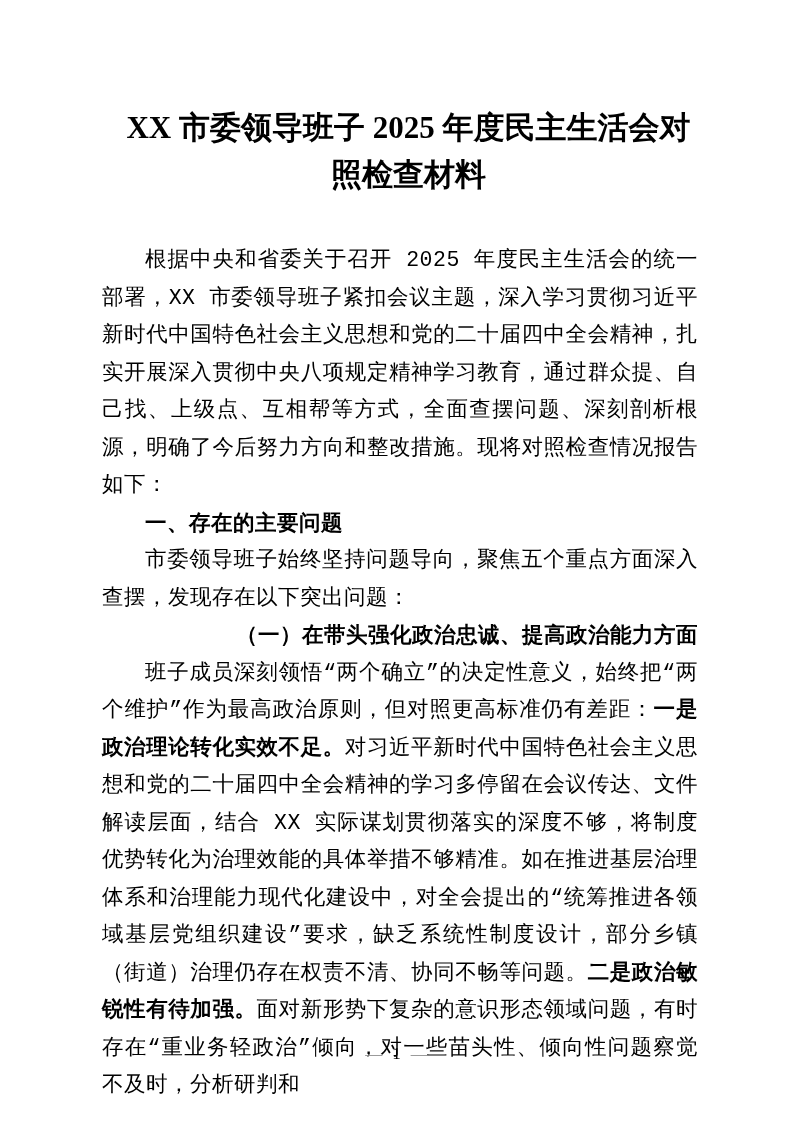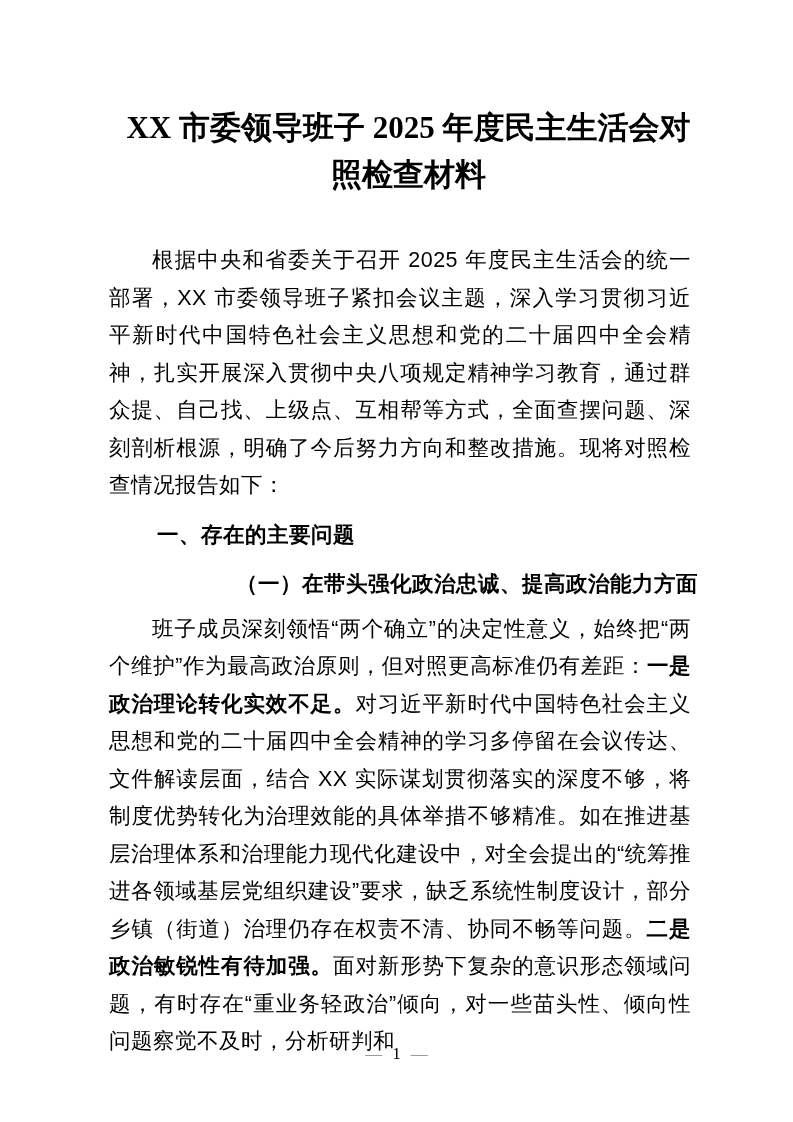--- a/index.html
+++ b/index.html
@@ -25,38 +25,38 @@
   .doc-title {
     font-family: "Liberation Serif", "DejaVu Serif", serif;
     font-weight: bold;
     font-size: 31px;
     line-height: 47px;
     text-align: center;
     color: #000000;
     margin: 0 0 44px 17px;
   }
   .para {
-    font-family: Liberation Sans, sans-serif;
+    font-family: Liberation Mono, monospace;
     font-size: 21.5px;
     line-height: 37.5px;
     text-align: justify;
     text-align-last: left;
     text-indent: 2em;
     letter-spacing: 0.5px;
-    margin: 7px;
+    margin: 0;
     color: #000000;
   }
   .heading-1 {
     font-family: "Liberation Sans", "DejaVu Sans", sans-serif;
     font-weight: bold;
     font-size: 21.5px;
     line-height: 37.5px;
     text-indent: 2em;
     letter-spacing: 0.5px;
-    margin: 12px;
+    margin: 0;
     color: #000000;
   }
   .heading-2 {
     font-family: "Liberation Serif", "DejaVu Serif", serif;
     font-weight: bold;
     font-size: 21.5px;
     line-height: 37.5px;
     text-indent: 2em;
     letter-spacing: 0.5px;
     margin: 0;
@@ -87,20 +87,21 @@
 
 <div class="page">
   <div class="content">
 
     <h1 class="doc-title">XX 市委领导班子 2025 年度民主生活会对照检查材料</h1>
 
     <p class="para">根据中央和省委关于召开 2025 年度民主生活会的统一部署，XX 市委领导班子紧扣会议主题，深入学习贯彻习近平新时代中国特色社会主义思想和党的二十届四中全会精神，扎实开展深入贯彻中央八项规定精神学习教育，通过群众提、自己找、上级点、互相帮等方式，全面查摆问题、深刻剖析根源，明确了今后努力方向和整改措施。现将对照检查情况报告如下：</p>
 
     <h2 class="heading-1">一、存在的主要问题</h2>
 
+    <p class="para">市委领导班子始终坚持问题导向，聚焦五个重点方面深入查摆，发现存在以下突出问题：</p>
 
     <h3 class="heading-2">（一）在带头强化政治忠诚、提高政治能力方面</h3>
 
     <p class="para"><span>班子成员深刻领悟“两个确立”的决定性意义，始终把“两个维护”作为最高政治原则，但对照更高标准仍有差距：</span><span class="bold-run">一是政治理论转化实效不足。</span><span>对习近平新时代中国特色社会主义思想和党的二十届四中全会精神的学习多停留在会议传达、文件解读层面，结合 XX 实际谋划贯彻落实的深度不够，将制度优势转化为治理效能的具体举措不够精准。如在推进基层治理体系和治理能力现代化建设中，对全会提出的“统筹推进各领域基层党组织建设”要求，缺乏系统性制度设计，部分乡镇（街道）治理仍存在权责不清、协同不畅等问题。</span><span class="bold-run">二是政治敏锐性有待加强。</span><span>面对新形势下复杂的意识形态领域问题，有时存在“重业务轻政治”倾向，对一些苗头性、倾向性问题察觉不及时，分析研判和</span></p>
 
   </div>
 
   <div class="footer">
     <span class="dash">—</span><span>1</span><span class="dash">—</span>
   </div>

